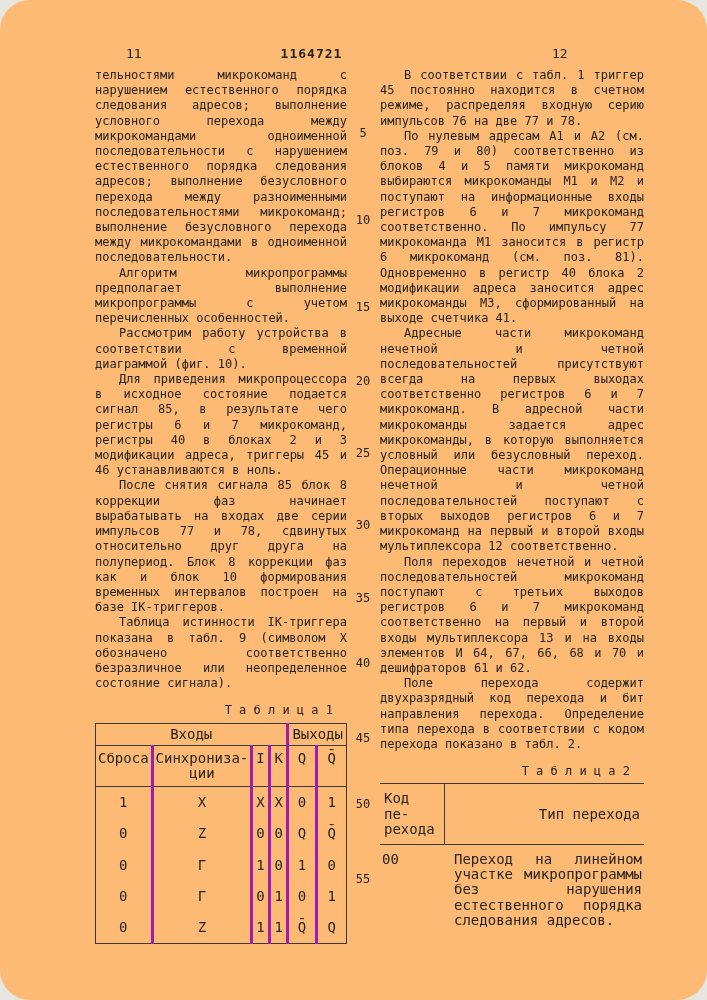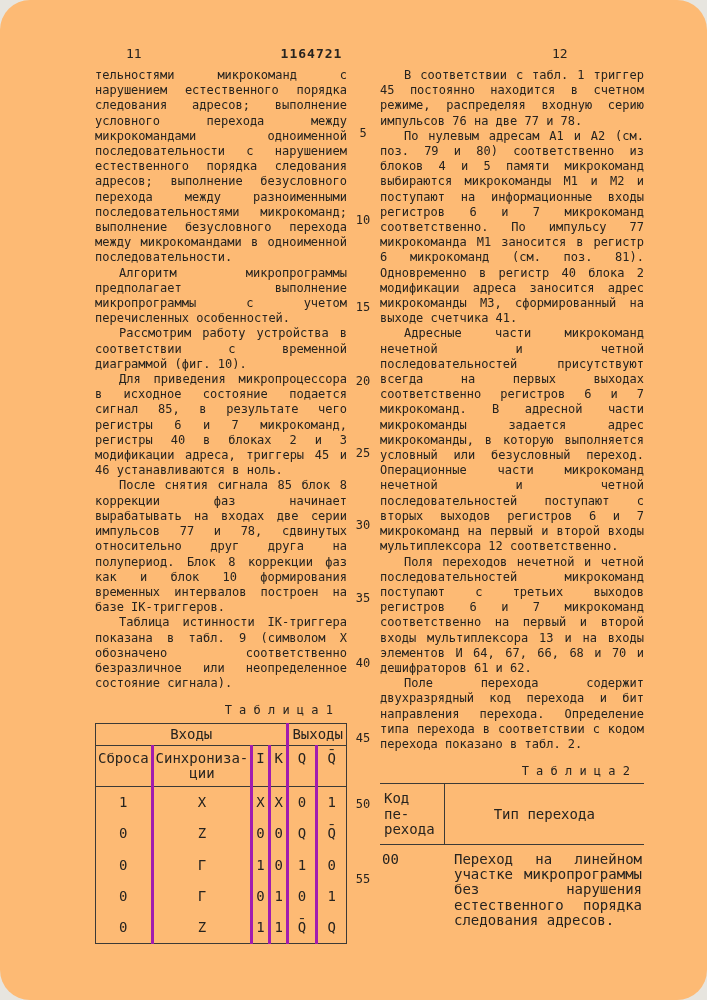--- a/index.html
+++ b/index.html
@@ -32,21 +32,21 @@
   .tbl1 { border:1px solid #3c3a36; margin-top:2px; }
   .tbl1 td { border-left:3px solid #a21caf; padding:4px 3px; text-align:center; vertical-align:top; font-weight:normal; }
   .tbl1 td:first-child { border-left:none; }
   .tbl1 tr.group td  { border-bottom:1px solid #3c3a36; text-align:center; padding:3px 3px; }
   .tbl1 tr.colhdr td { border-bottom:1px solid #3c3a36; padding:5px 2px; }
   .tbl1 tr.data td { padding:8px 2px; }
 
   .tbl2 { border-top:1px solid #3c3a36; margin-top:2px; }
   .tbl2 tr.hdr td { border-bottom:1px solid #3c3a36; padding:7px 4px; vertical-align:middle; }
   .tbl2 tr.hdr td:first-child { border-right:1px solid #3c3a36; width:64px; text-align:left; }
-  .tbl2 tr.hdr td:last-child { text-align:center; }
+  .tbl2 tr.hdr td:last-child { text-align:right; }
   .tbl2 tr.data td { padding:7px 2px; vertical-align:top; text-align:left; }
   .tbl2 tr.data td:last-child { padding-left:10px; text-align:justify; }
 </style>
 </head>
 <body>
 
 <div class="page">
 
   <div class="header">
     <span class="pnum-left">11</span>

